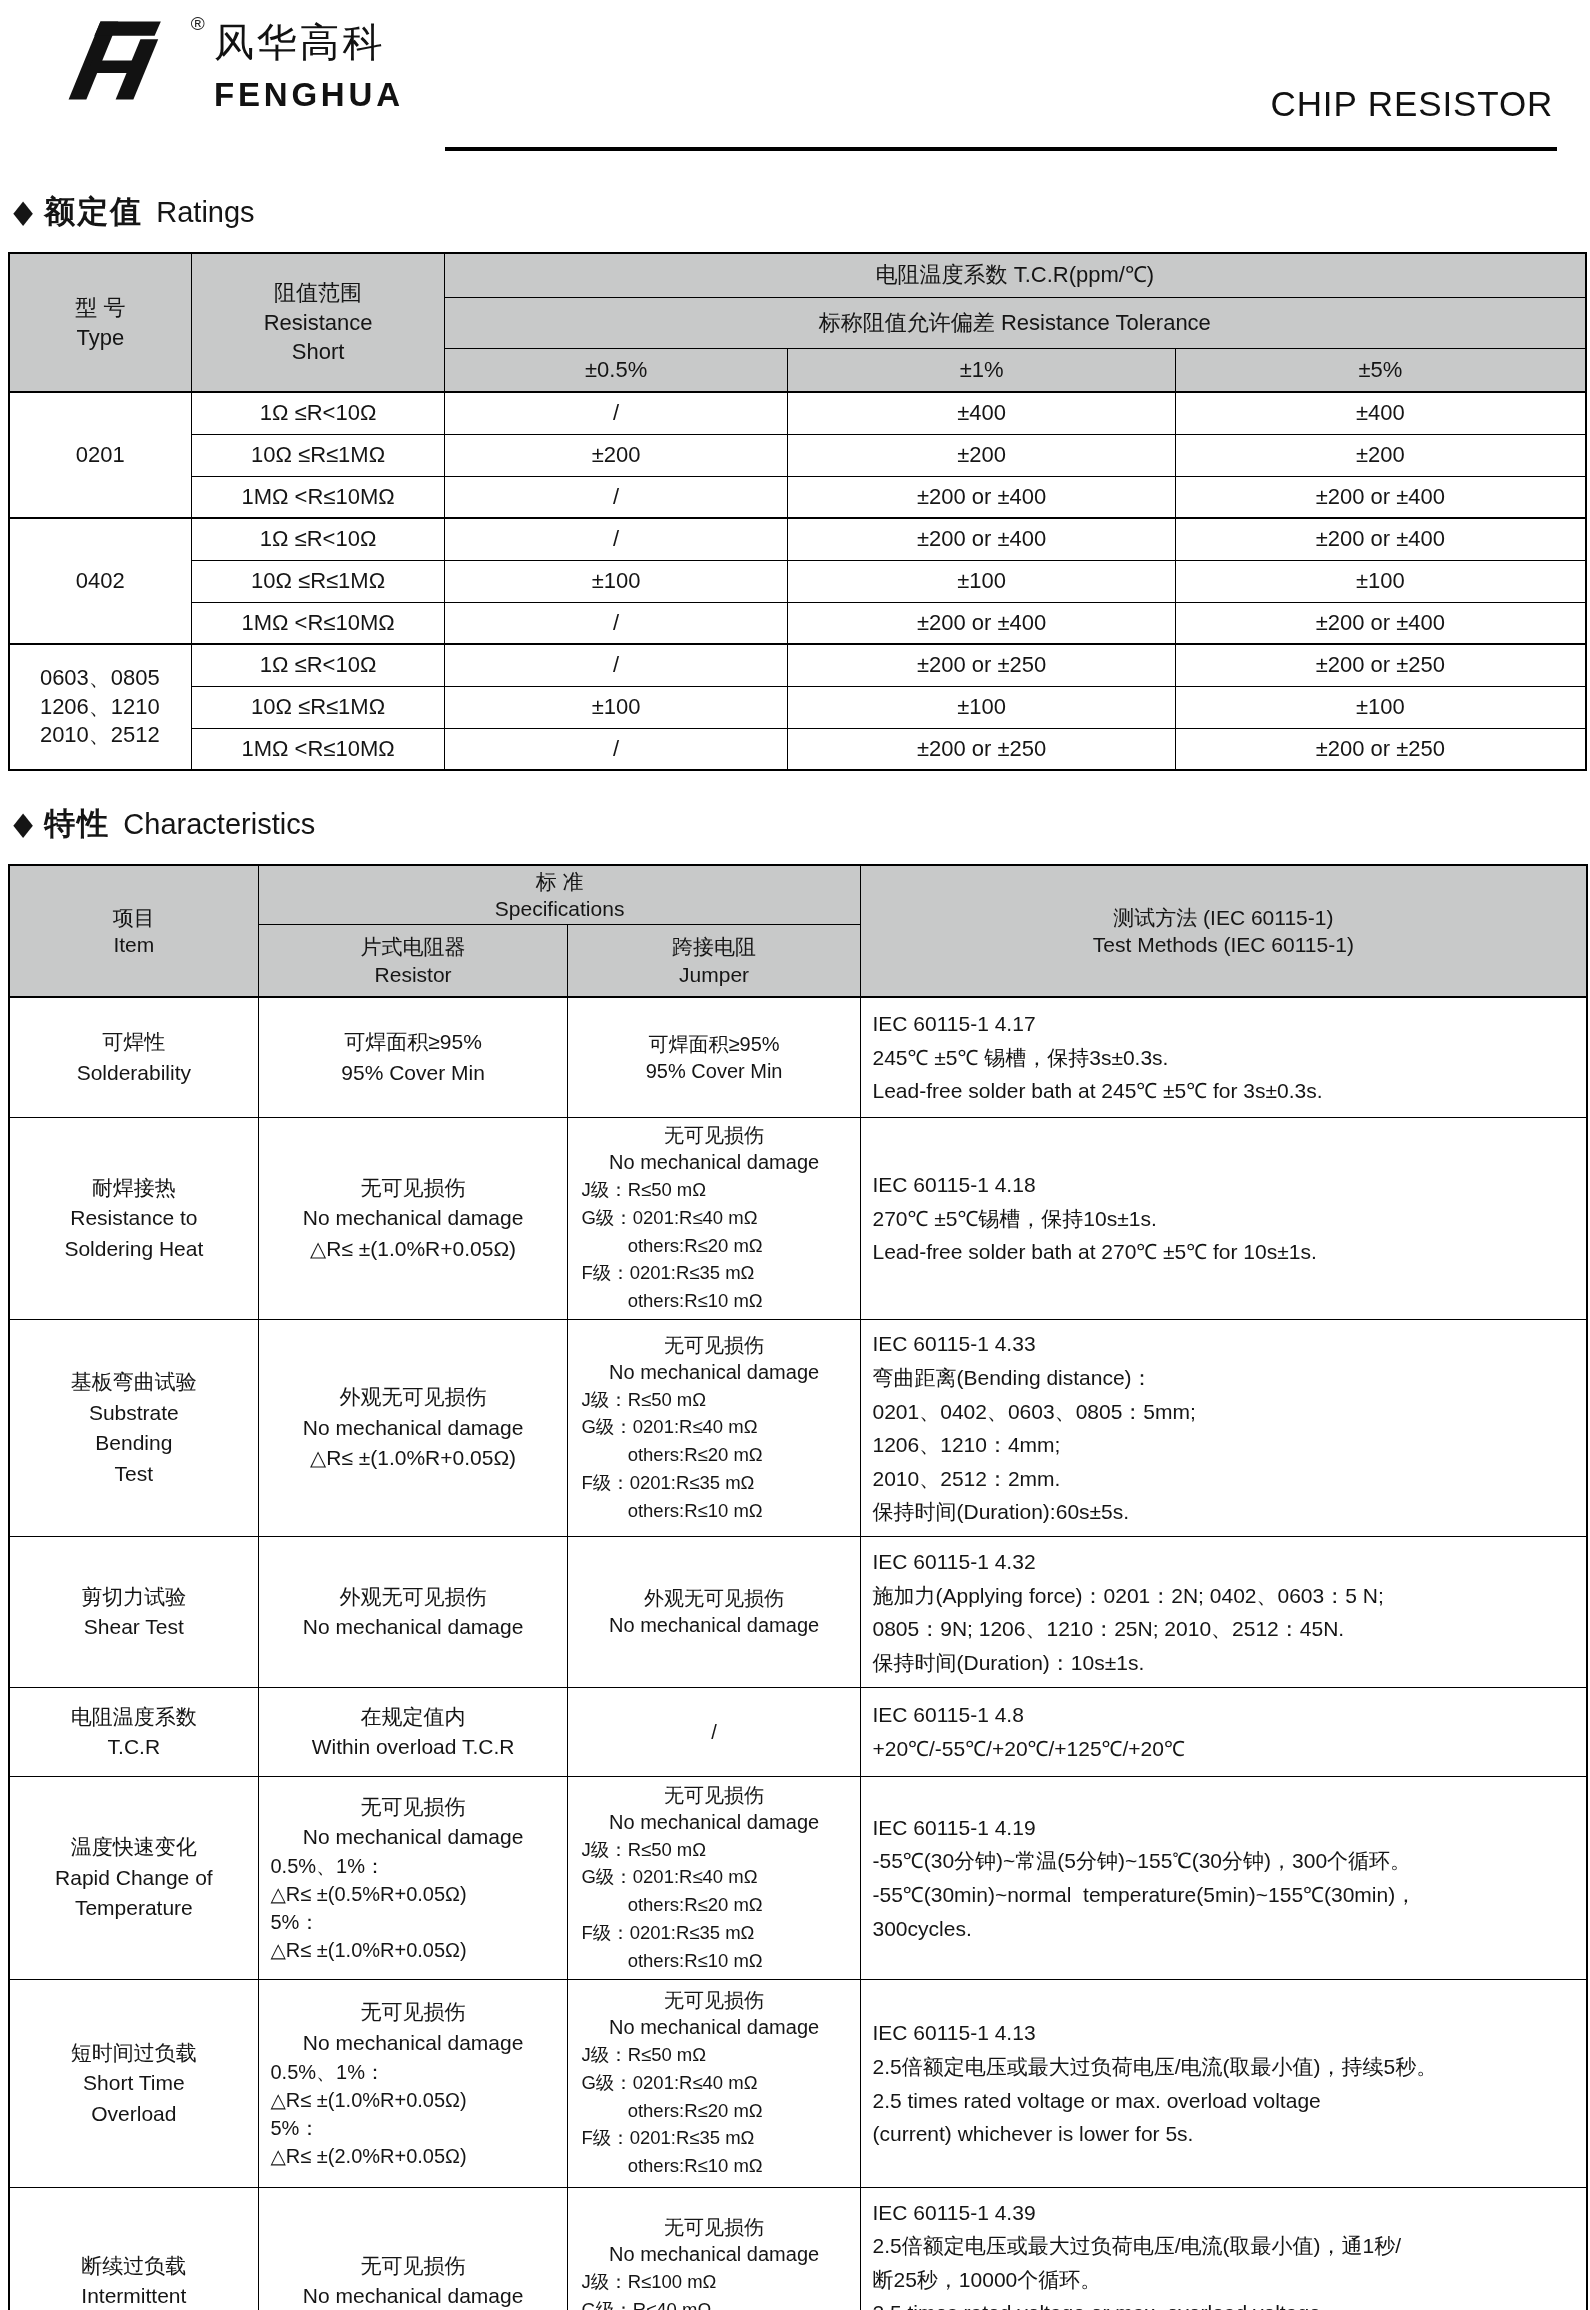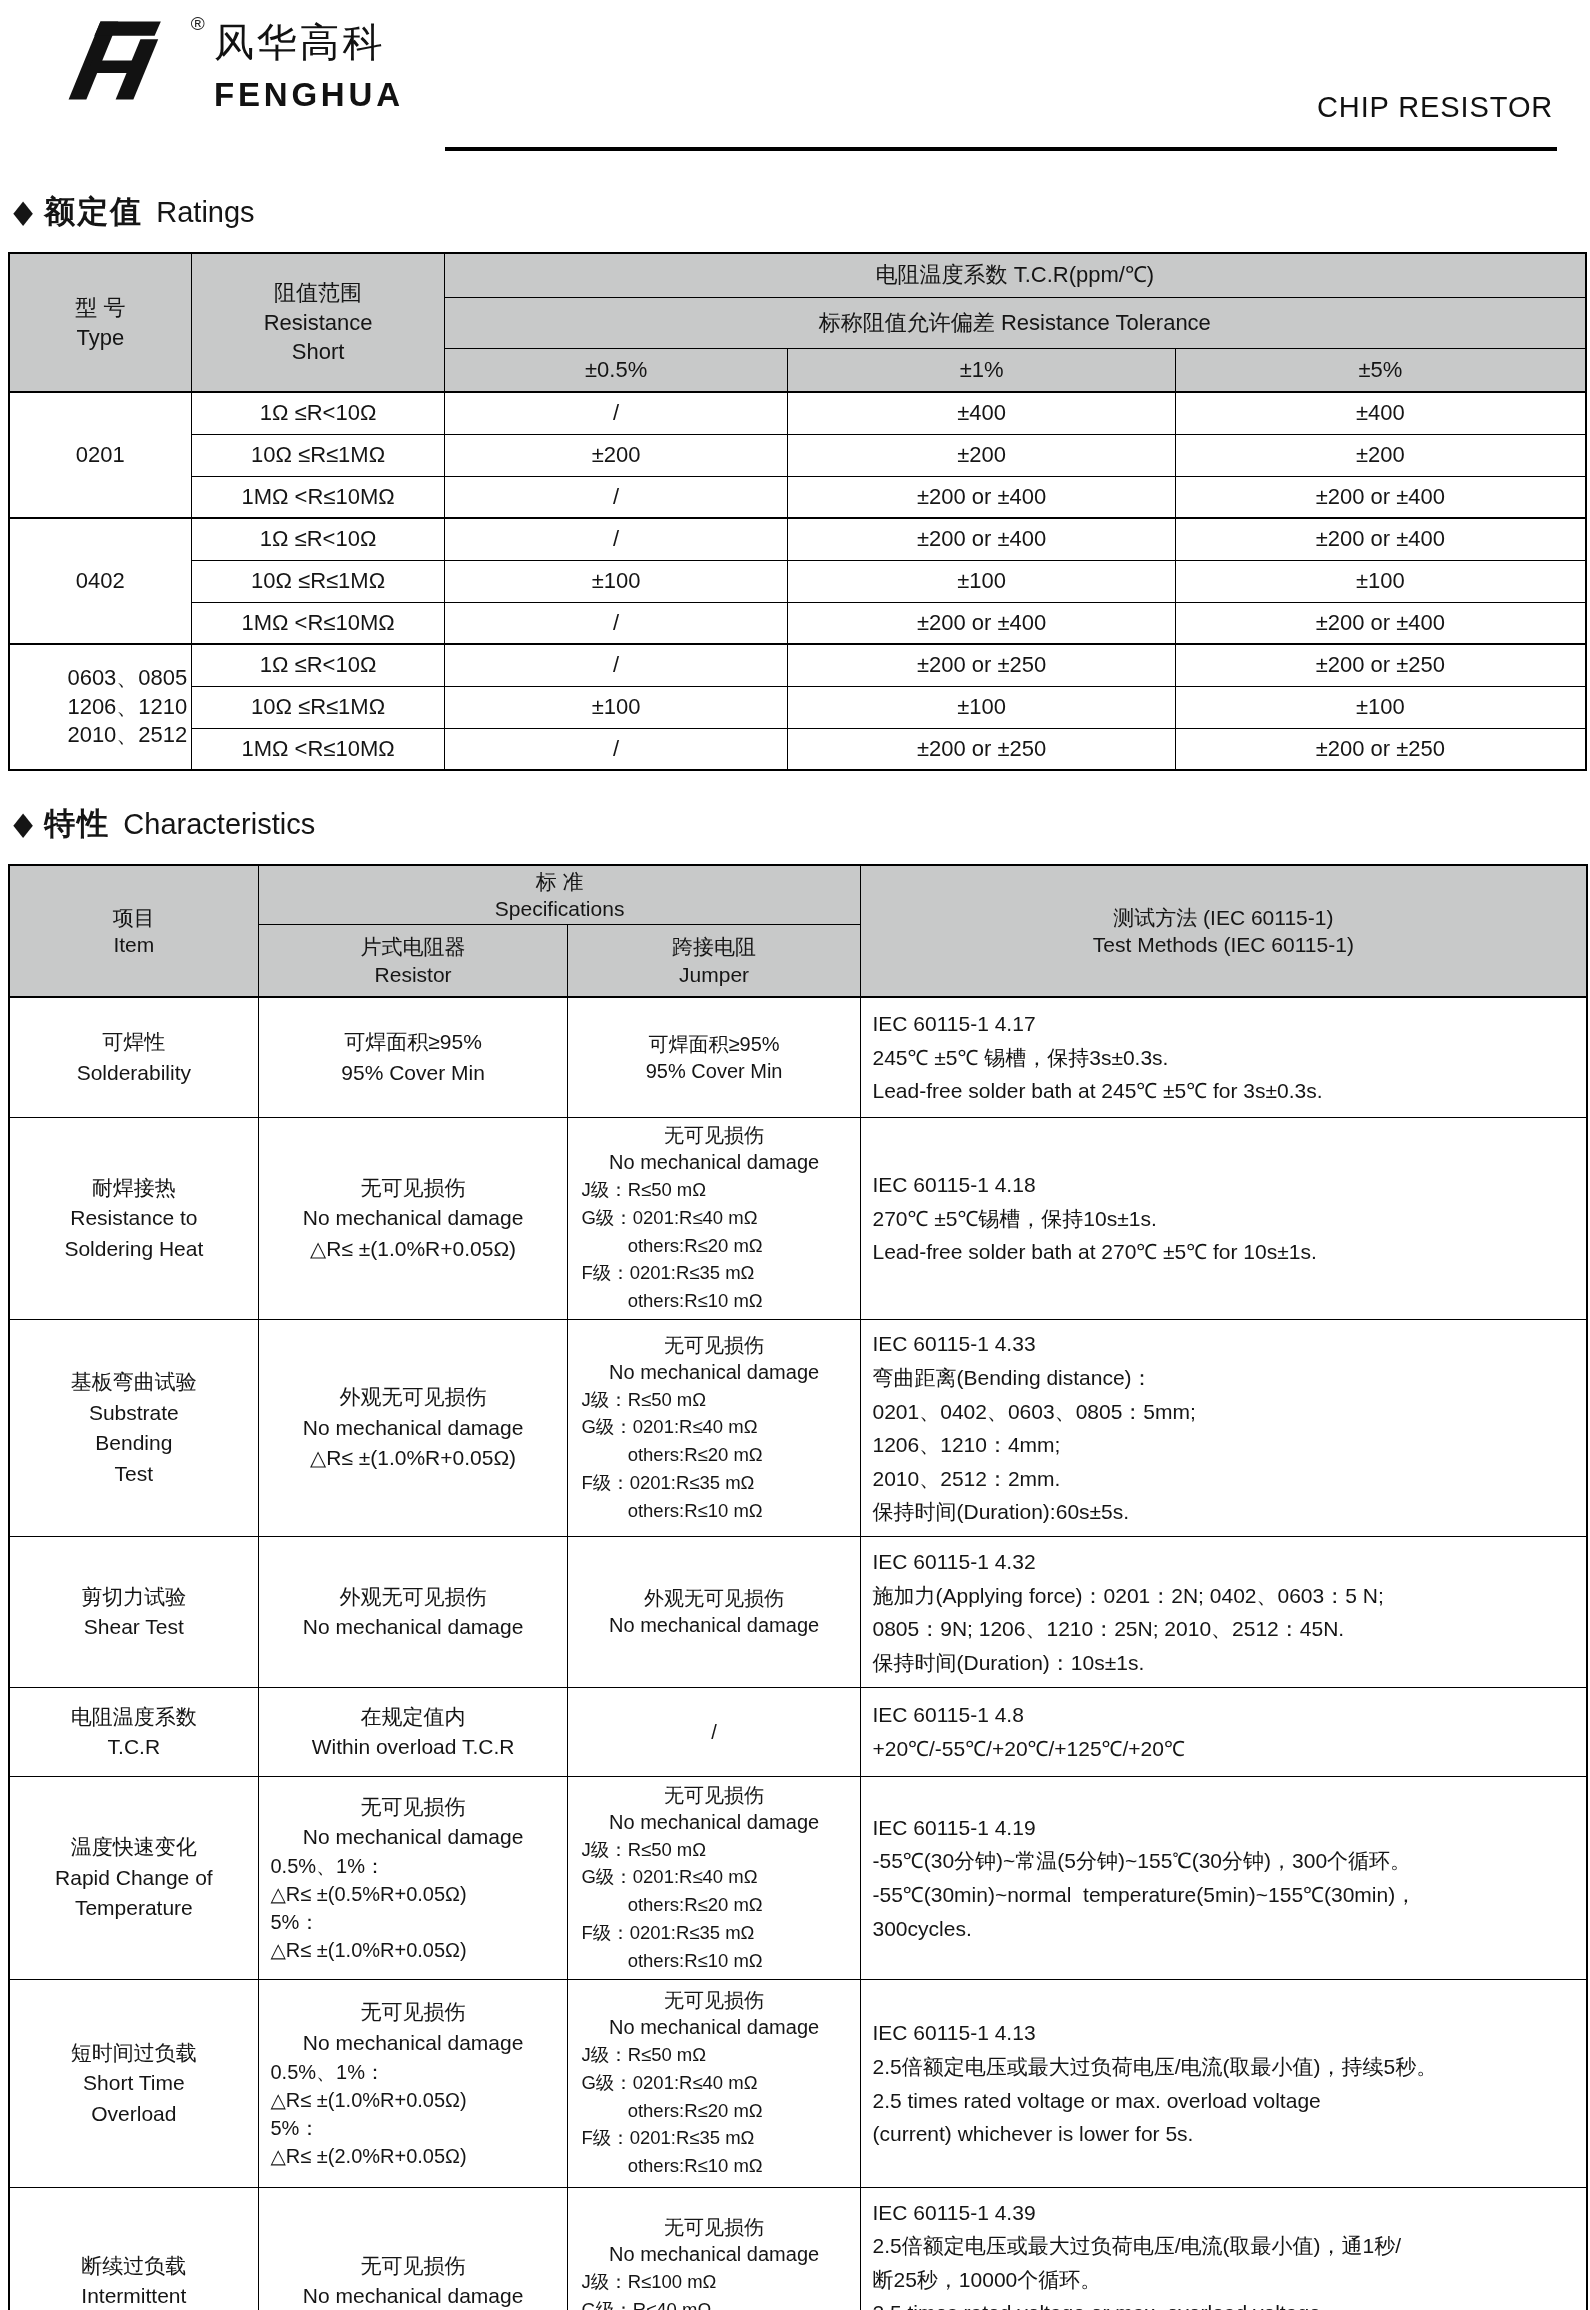--- a/index.html
+++ b/index.html
@@ -16,21 +16,21 @@
   
   .page-header { display:flex; align-items:stretch; height:151px; padding:9.5px 34px 0 57px; }
   .brand { width:388px; display:flex; align-items:flex-start; gap:15px; padding-top:5.7px; }
   .logo-mark { position:relative; width:142px; height:91px; flex:none; }
   .logo-reg { position:absolute; top:-1.9px; right:-5.7px; font-size:19px; color:#222; }
   .brand-text { padding-top:5.7px; line-height:1.05; }
   .brand-cn { font-size:40px; font-weight:normal; letter-spacing:2.8px; color:#121212; }
   .brand-en { font-size:33px; font-weight:bold; letter-spacing:3.8px; color:#121212; margin-top:15px; }
   .rule-area { flex:1; display:flex; align-items:flex-end; justify-content:flex-end;
                border-bottom:4.7px solid #000; }
-  .doc-title { font-size:29px; letter-spacing:0.9px; color:#111; margin-bottom:23px; padding-right:3.8px; }
+  .doc-title { font-size:35px; letter-spacing:0.9px; color:#111; margin-bottom:23px; padding-right:3.8px; }
 
   
   .section-title { display:flex; align-items:center; gap:11.4px; margin:40px 0 19px 13.2px; }
   .section-title .diamond { font-size:25.6px; line-height:1; transform:scaleY(1.25); }
   .section-title .cn { font-size:31px; font-weight:bold; letter-spacing:1.9px; }
   .section-title .en { font-size:29px; font-weight:500; margin-left:1.9px; }
   .section-title--char { margin-top:32px; }
 
   
   table { border-collapse:collapse; table-layout:fixed; margin-left:7.6px; }
@@ -39,21 +39,21 @@
 
   
   .ratings-table { width:1576px; border:2.8px solid #000; font-size:22px; }
   .ratings-table thead { border-bottom:2.8px solid #000; }
   .ratings-table thead th { line-height:1.35; }
   .ratings-table .hrow1 { height:44px; }
   .ratings-table .hrow2 { height:51px; }
   .ratings-table .hrow3 { height:44px;margin-left:20px; }
   .ratings-table tbody tr { height:42px; }
   .ratings-table tbody { border-top:2.8px solid #000; }
-  .type-multi { text-align:right; padding-left:2.8px; line-height:1.3; }
+  .type-multi { text-align:center; padding-left:2.8px; line-height:1.3; }
 
   
   .char-table { width:1578px; border:2.8px solid #000; border-bottom-width:5.7px; font-size:21px; }
   .char-table thead { border-bottom:2.8px solid #000; }
   .char-table thead th { line-height:1.3; }
   .char-table .chrow1 { height:49px; }
   .char-table .chrow2 { height:72px; }
   .crow1 { height:121px;padding-left:32px; }
   .crow2 { height:197px; }
   .crow3 { height:199px; }

